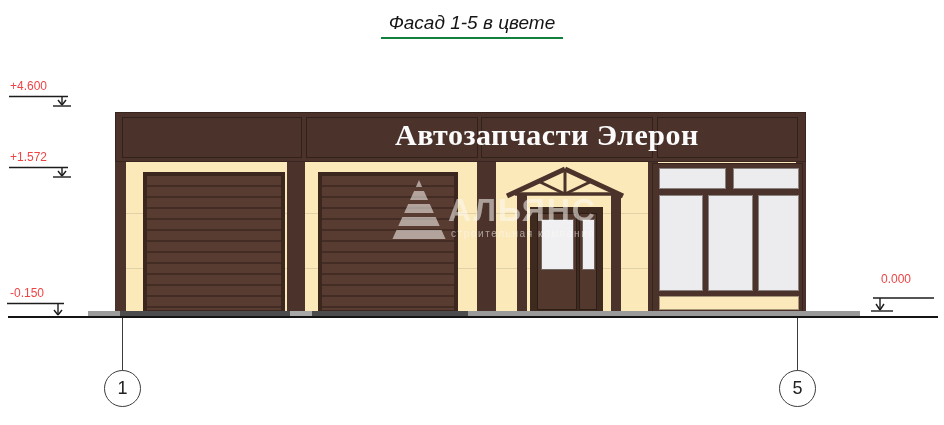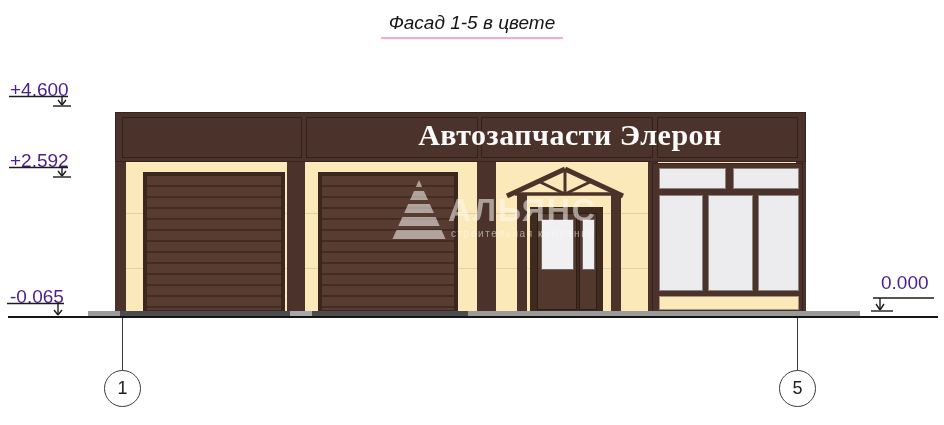--- a/index.html
+++ b/index.html
@@ -2,30 +2,30 @@
 <html><head>
 <meta charset="utf-8">
 <style>
   html,body{margin:0;padding:0;background:#fff;}
   #canvas{position:relative;width:944px;height:425px;background:#ffffff;overflow:hidden;
           font-family:"Liberation Sans",sans-serif;}
   .abs{position:absolute;}
   
   .title-wrap{left:0;top:12px;width:944px;text-align:center;}
   .title-text{display:inline-block;font-style:italic;font-size:19px;color:#151515;
-              border-bottom:2px solid #f9a8d4;padding:0 8px 3px 8px;}
+              border-bottom:2px solid #15803d;padding:0 8px 3px 8px;}
   
   .elev{width:80px;height:46px;}
-  .elev .val{position:absolute;font-size:19px;color:#4c1d95;white-space:nowrap;}
+  .elev .val{position:absolute;font-size:12px;color:#ef4444;white-space:nowrap;}
   .elev svg{position:absolute;left:0;top:0;overflow:visible;}
   .elev line, .elev polyline{stroke:#1c1c1c;stroke-width:1.4;fill:none;}
   
   .band{left:115px;top:112px;width:691px;height:50px;background:#4b332b;border:1px solid #382520;box-sizing:border-box;}
   .band-panel{position:absolute;border:1px solid rgba(20,10,7,0.45);box-sizing:border-box;}
-  .sign-text{left:395px;top:118px;width:350px;text-align:center;
+  .sign-text{left:395px;top:118px;width:350px;text-align:left;
              font-family:"Liberation Serif",serif;font-weight:bold;font-size:30px;
              color:#fbfbfb;letter-spacing:.5px;}
   .wall{left:115px;top:162px;width:691px;height:152px;background:#fce9ba;}
   .joint{height:1px;background:#e0d2a6;}
   .pilaster{top:162px;height:152px;background:#4b332b;}
   .gdoor{top:172px;height:142px;border:4px solid #3b271e;box-sizing:border-box;
          background:repeating-linear-gradient(to bottom,#583b31 0px,#583b31 9px,#432c24 9px,#432c24 11px);}
   .post{top:195px;width:10px;height:119px;background:#4b332b;}
   .dframe{left:530px;top:207px;width:73px;height:107px;background:#3f2a20;}
   .leaf{position:absolute;background:#53382e;border:1px solid #2c1d17;box-sizing:border-box;}
@@ -60,32 +60,32 @@
     <svg width="70" height="22" style="top:14px;">
       <line x1="3" y1="3.5" x2="62" y2="3.5"></line>
       <line x1="56" y1="4" x2="56" y2="11.5"></line>
       <line x1="52" y1="7" x2="56" y2="12"></line>
       <line x1="60" y1="7" x2="56" y2="12"></line>
       <line x1="47" y1="13" x2="65" y2="13"></line>
     </svg>
   </div>
 
   <div class="abs elev" style="left:6px;top:150px;">
-    <div class="val" style="left:4px;top:0;">+2.592</div>
+    <div class="val" style="left:4px;top:0;">+1.572</div>
     <svg width="70" height="22" style="top:14px;">
       <line x1="3" y1="3.5" x2="62" y2="3.5"></line>
       <line x1="56" y1="4" x2="56" y2="11.5"></line>
       <line x1="52" y1="7" x2="56" y2="12"></line>
       <line x1="60" y1="7" x2="56" y2="12"></line>
       <line x1="47" y1="13" x2="65" y2="13"></line>
     </svg>
   </div>
 
   <div class="abs elev" style="left:4px;top:286px;">
-    <div class="val" style="left:6px;top:0;">-0.065</div>
+    <div class="val" style="left:6px;top:0;">-0.150</div>
     <svg width="70" height="18" style="top:16px;">
       <line x1="3" y1="1.5" x2="60" y2="1.5"></line>
       <line x1="54" y1="2" x2="54" y2="12.5"></line>
       <line x1="50" y1="8" x2="54" y2="13"></line>
       <line x1="58" y1="8" x2="54" y2="13"></line>
     </svg>
   </div>
 
   <div class="abs elev" style="left:864px;top:272px;">
     <div class="val" style="left:17px;top:0;">0.000</div>

